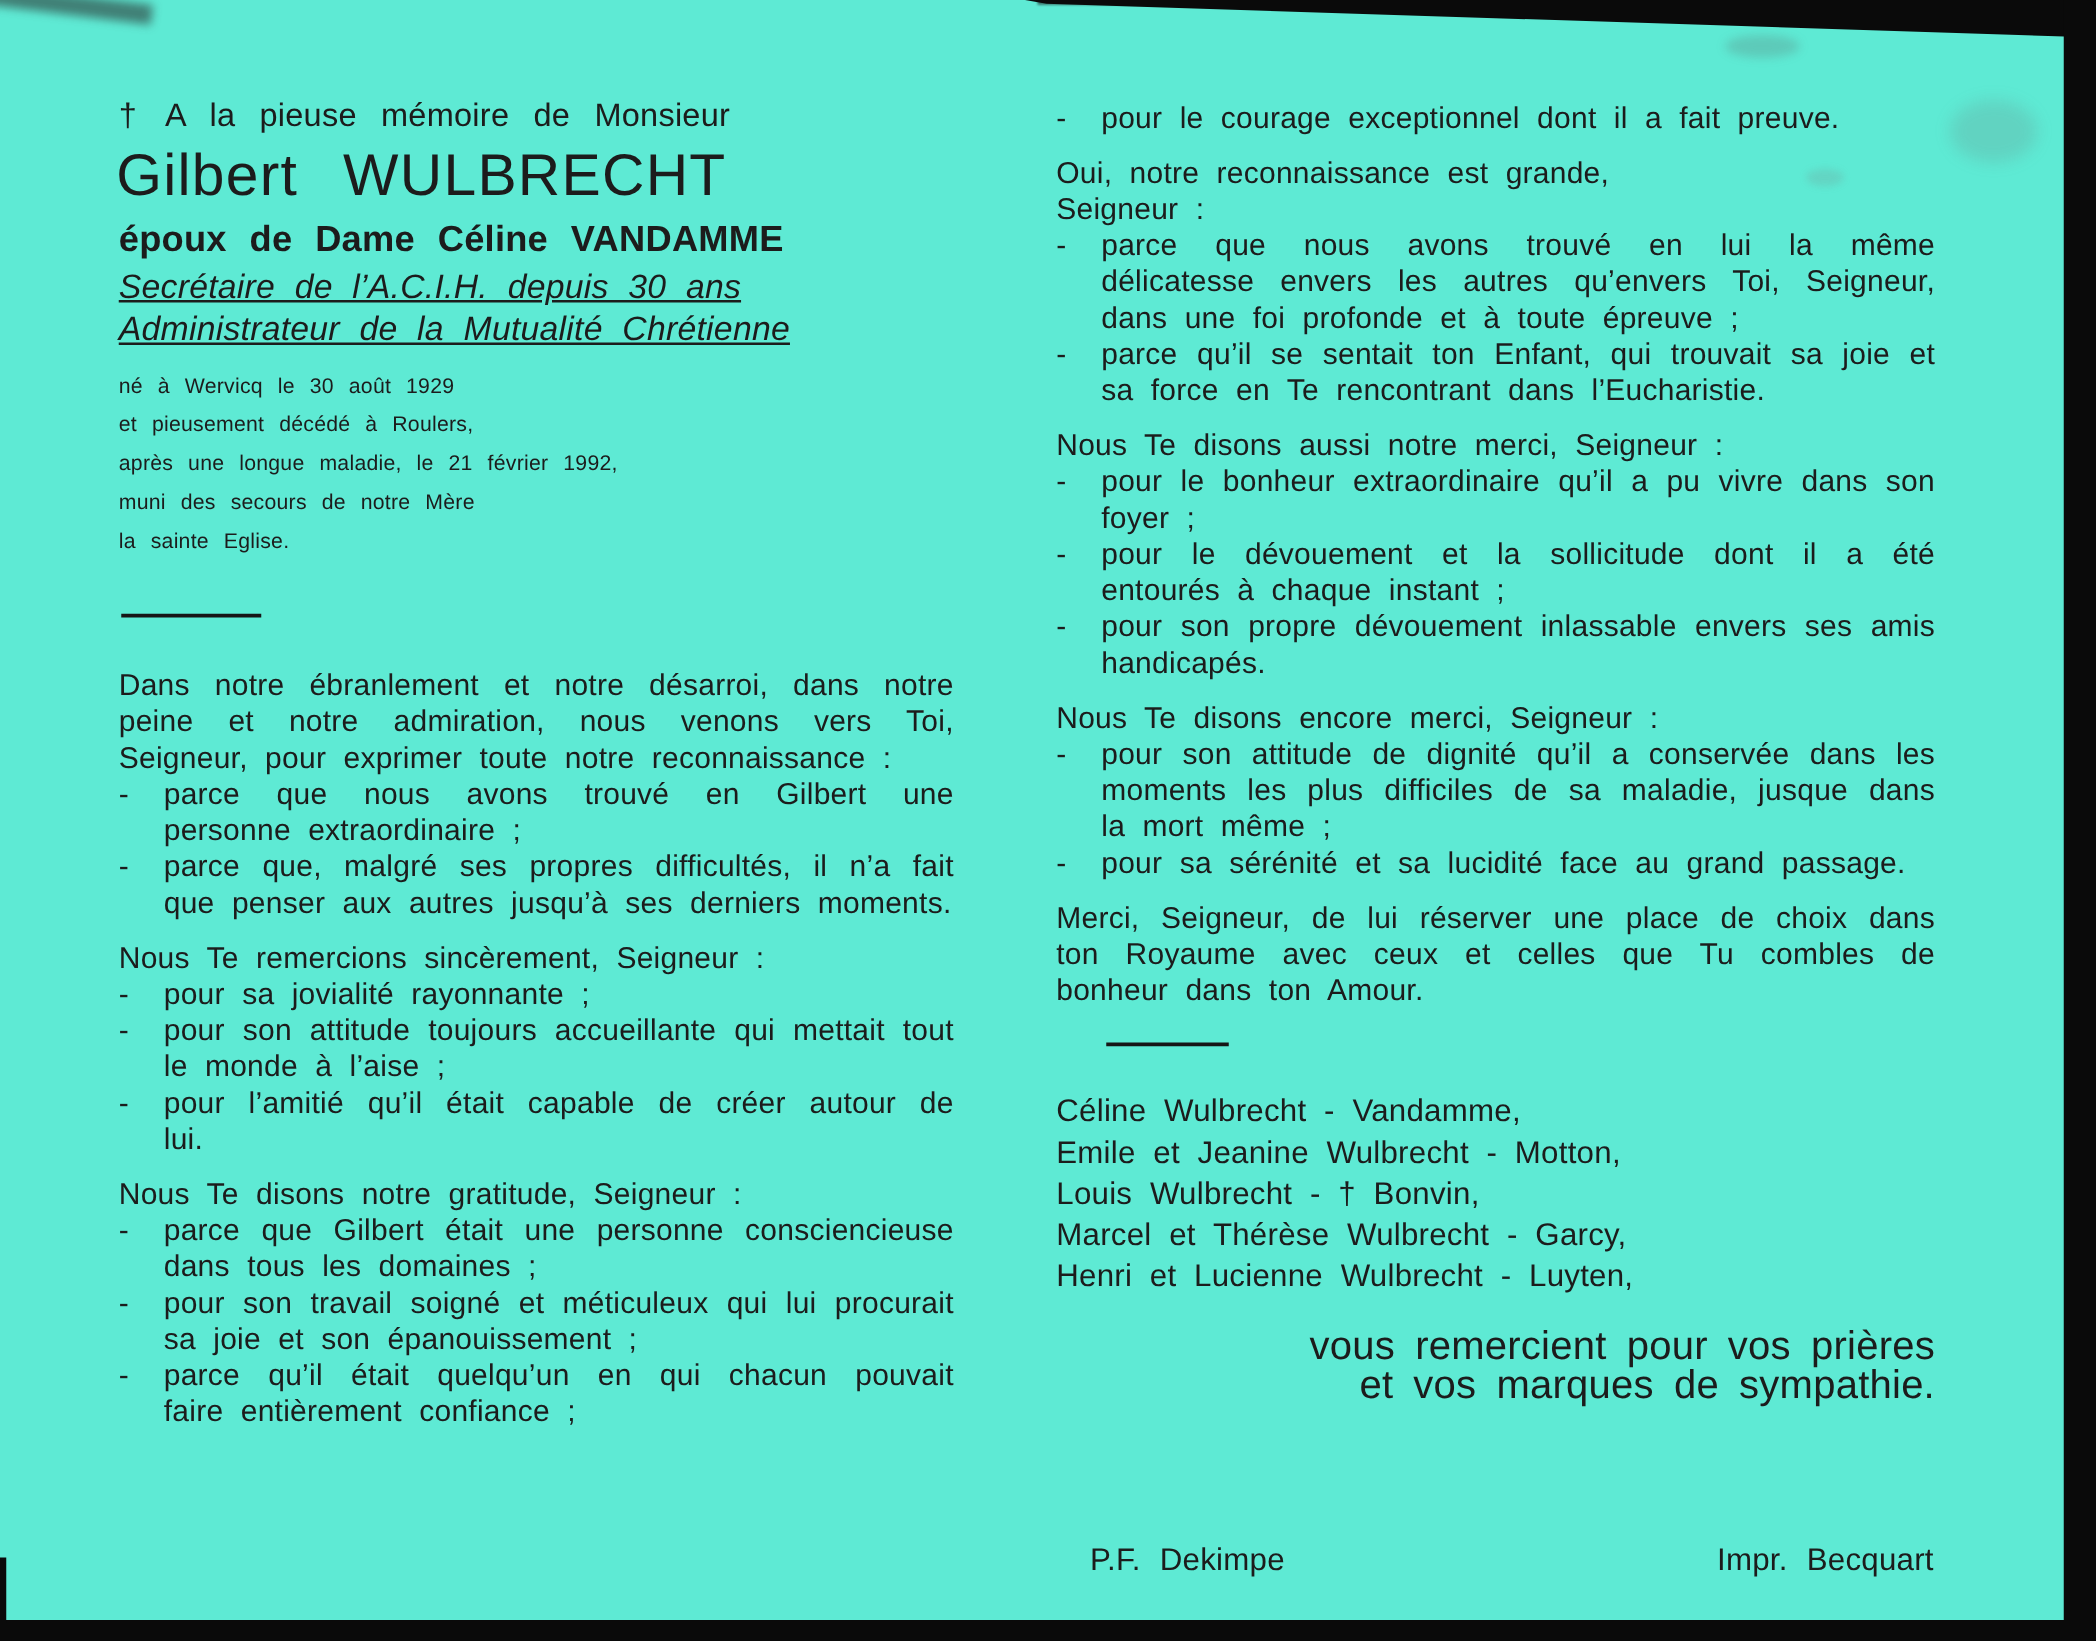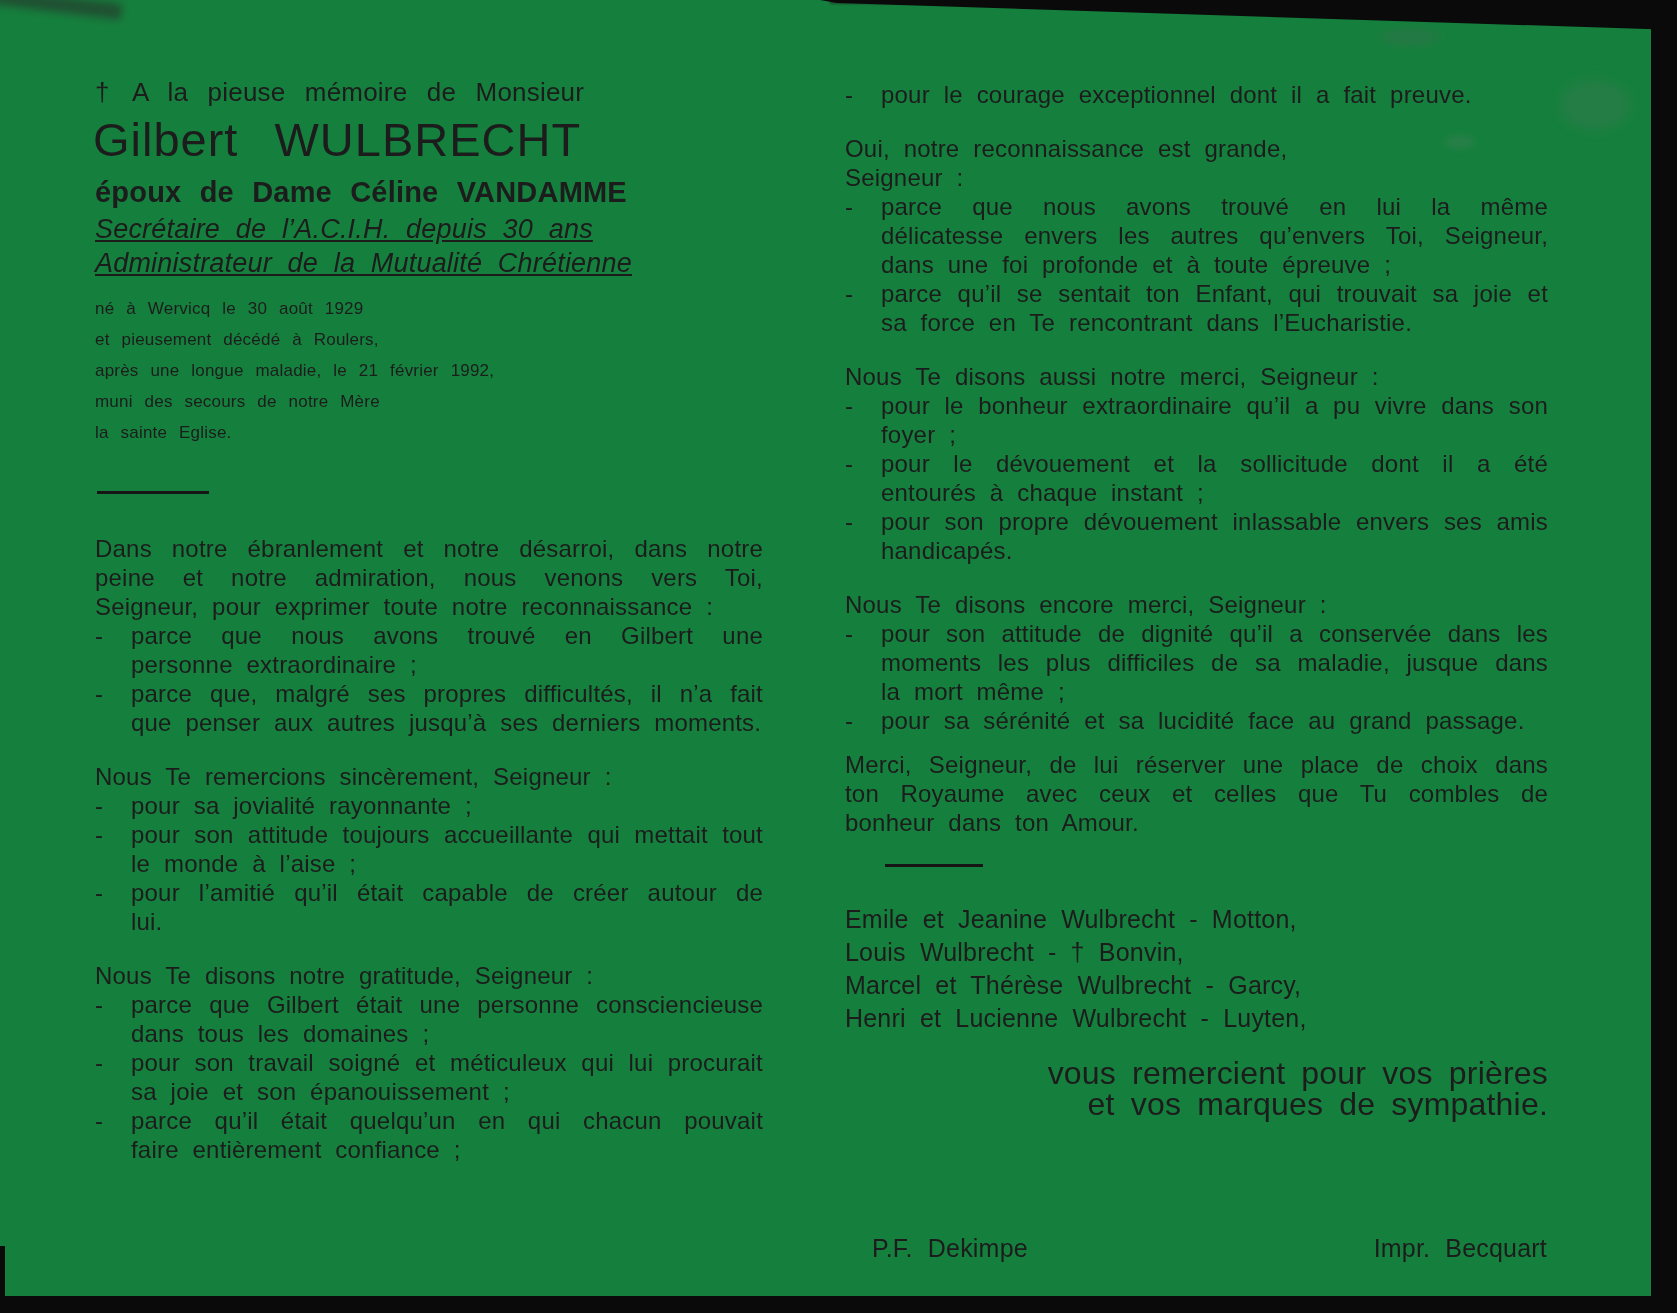--- a/index.html
+++ b/index.html
@@ -1,20 +1,20 @@
 <!DOCTYPE html>
 <html><head>
 <meta charset="utf-8">
 <style>
   html, body { margin: 0; padding: 0; }
   .scan {
     position: relative;
     width: 1677px;
     height: 1313px;
-    background: #15803d;
+    background: #5eead4;
     overflow: hidden;
     font-family: "Liberation Sans", sans-serif;
     color: #1c1c1c;
     word-spacing: 7px;
     letter-spacing: 0.2px;
   }
 
   
   .band-right  { position: absolute; right: 0; top: 0; width: 26px; height: 100%; background: #0a0a0a; }
   .band-bottom { position: absolute; left: 0; bottom: 0; width: 100%; height: 17px; background: #0a0a0a; }
@@ -46,21 +46,21 @@
   .titles { font-size: 27px; line-height: 34px; font-style: italic; word-spacing: 8px; margin-bottom: 13px; text-decoration: underline; }
   .vitals { font-size: 17px; line-height: 31px; }
 
   .rule { height: 3px; background: #161616; }
   .rule-left  { width: 112px; margin: 43px 0 0 2px; }
   .rule-right { width: 98px;  margin: 27px 0 0 40px; }
 
   
   .para, .head, .head2, .item { font-size: 24px; line-height: 29px; margin: 0; }
   .jt { text-align: justify; }
-  .mt { margin-top: 25px; }
+  .mt { margin-top: 15px; }
   .intro { margin-top: 40px; }
   .item { display: flex; }
   .bullet { flex: none; width: 36px; }
   .item-text { flex: 1; }
 
   .closing { margin-top: 15px; }
 
   .family { font-size: 25px; line-height: 33px; margin-top: 36px; }
   .gratitude { font-size: 32px; line-height: 31px; margin-top: 23px;
                padding-left: 145px; text-align: right; }
@@ -197,20 +197,21 @@
     <div class="item">
       <span class="bullet">-</span>
       <div class="item-text jt">pour sa sérénité et sa lucidité face au grand passage.</div>
     </div>
 
     <p class="para closing jt">Merci, Seigneur, de lui réserver une place de choix dans ton Royaume avec ceux et celles que Tu combles de bonheur dans ton Amour.</p>
 
     <div class="rule rule-right"></div>
 
     <div class="family">
+      <div>Céline Wulbrecht - Vandamme,</div>
       <div>Emile et Jeanine Wulbrecht - Motton,</div>
       <div>Louis Wulbrecht - † Bonvin,</div>
       <div>Marcel et Thérèse Wulbrecht - Garcy,</div>
       <div>Henri et Lucienne Wulbrecht - Luyten,</div>
     </div>
 
     <div class="gratitude">
       <div>vous remercient pour vos prières</div>
       <div>et vos marques de sympathie.</div>
     </div>

